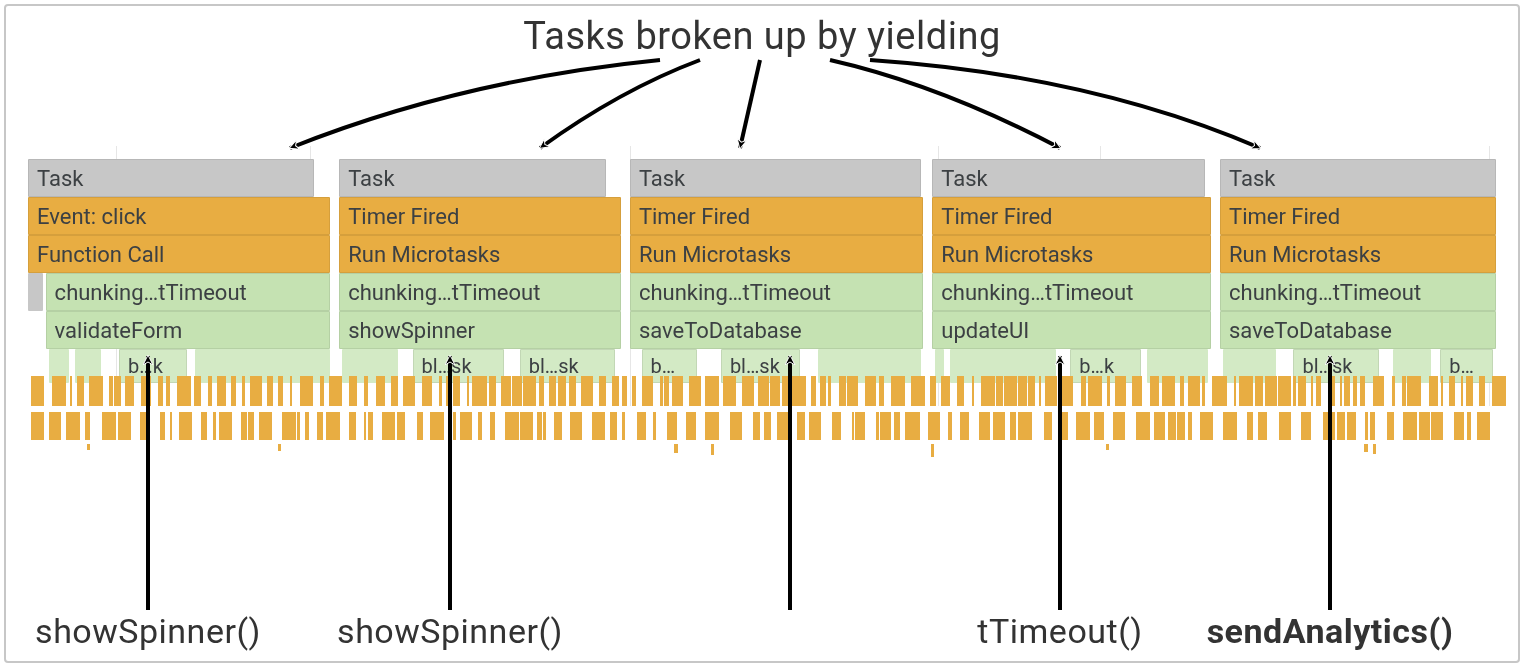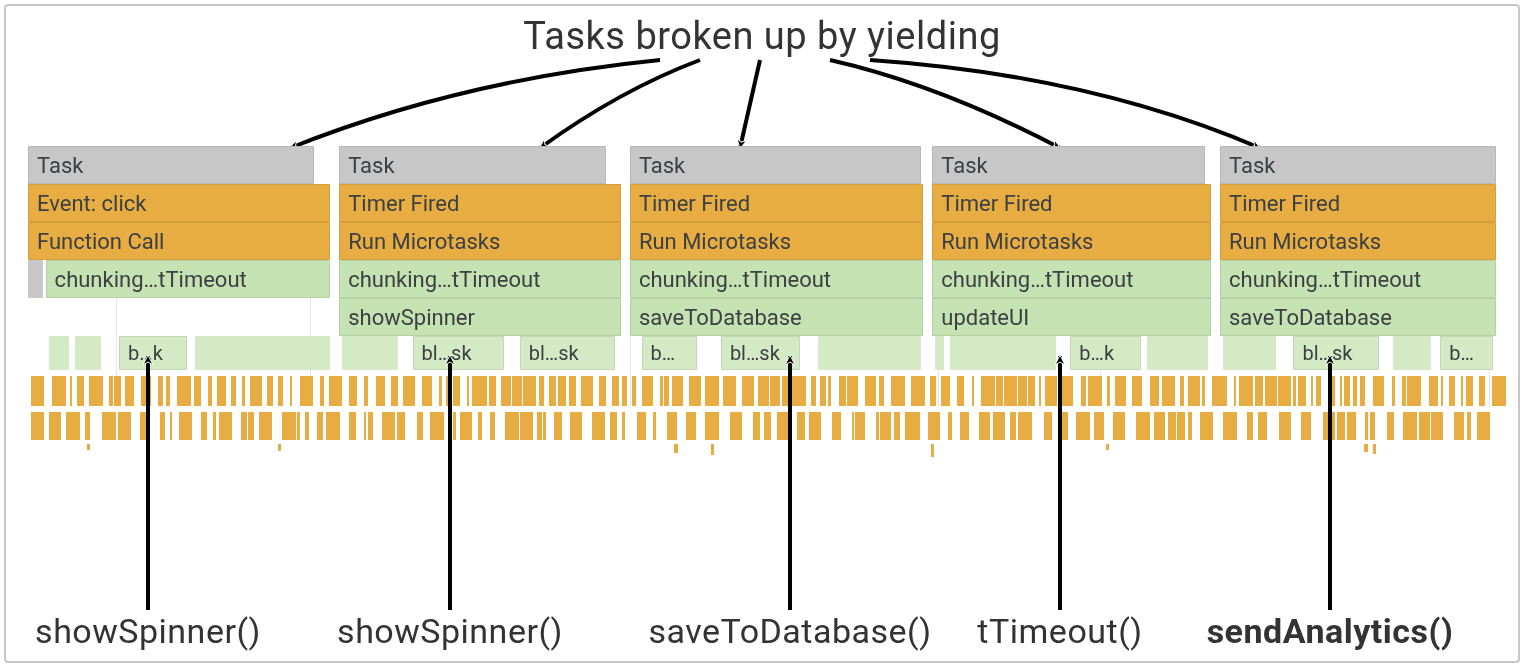--- a/index.html
+++ b/index.html
@@ -35,21 +35,21 @@
     right: 28px;
     top: 146px;
   }
   .row {
     position: relative;
     height: 38px;
     white-space: nowrap;
   }
   .bar {
     position: absolute;
-    top: 0;
+    top: 13px;
     height: 100%;
     display: flex;
     align-items: center;
     padding-left: 8px;
     font-size: 22px;
     color: #3C4043;
     border: 1px solid rgba(0,0,0,0.08);
     border-radius: 1px;
     overflow: hidden;
     text-overflow: ellipsis;
@@ -163,20 +163,21 @@
   <div class="row" id="r4">
     <div class="bar gray tiny" style="left:0%; width:1%;"></div>
     <div class="bar green" style="left:1.2%; width:19.4%;">chunking…tTimeout</div>
     <div class="bar green" style="left:21.2%; width:19.2%;">chunking…tTimeout</div>
     <div class="bar green" style="left:41.0%; width:20.0%;">chunking…tTimeout</div>
     <div class="bar green" style="left:61.6%; width:19.0%;">chunking…tTimeout</div>
     <div class="bar green" style="left:81.2%; width:18.8%;">chunking…tTimeout</div>
   </div>
 
   <div class="row" id="r5">
+    <div class="bar green" style="left:1.2%; width:19.4%;">validateForm</div>
     <div class="bar green" style="left:21.2%; width:19.2%;">showSpinner</div>
     <div class="bar green" style="left:61.6%; width:19.0%;">updateUI</div>
     <div class="bar green" style="left:41.0%; width:20.0%;">saveToDatabase</div>
     <div class="bar green" style="left:81.2%; width:18.8%;">saveToDatabase</div>
   </div>
 
   <div class="row" id="r6" style="height:34px;">
     <div class="bar green2 tiny" style="left:1.4%; width:1.4%;"></div>
     <div class="bar green2 tiny" style="left:3.2%; width:1.8%;"></div>
     <div class="bar green2" style="left:6.2%; width:4.6%; font-size:20px;">b…k</div>
@@ -437,16 +438,15 @@
   <line x1="148" y1="610" x2="148" y2="356" stroke="#000" stroke-width="4" marker-end="url(#ah2)"></line>
   <line x1="450" y1="610" x2="450" y2="356" stroke="#000" stroke-width="4" marker-end="url(#ah2)"></line>
   <line x1="790" y1="610" x2="790" y2="356" stroke="#000" stroke-width="4" marker-end="url(#ah2)"></line>
   <line x1="1060" y1="610" x2="1060" y2="356" stroke="#000" stroke-width="4" marker-end="url(#ah2)"></line>
   <line x1="1330" y1="610" x2="1330" y2="356" stroke="#000" stroke-width="4" marker-end="url(#ah2)"></line>
 </svg>
 
 <div class="bottom-labels">
   <span class="bl" style="left:148px;">showSpinner()</span>
   <span class="bl" style="left:450px;">showSpinner()</span>
-  <span class="bl" style="left:790px;">saveToDatabase()</span>
   <span class="bl" style="left:1060px;">tTimeout()</span>
   <span class="bl" style="left:1330px;font-weight:bold;">sendAnalytics()</span>
 </div>
 
 </body></html>

